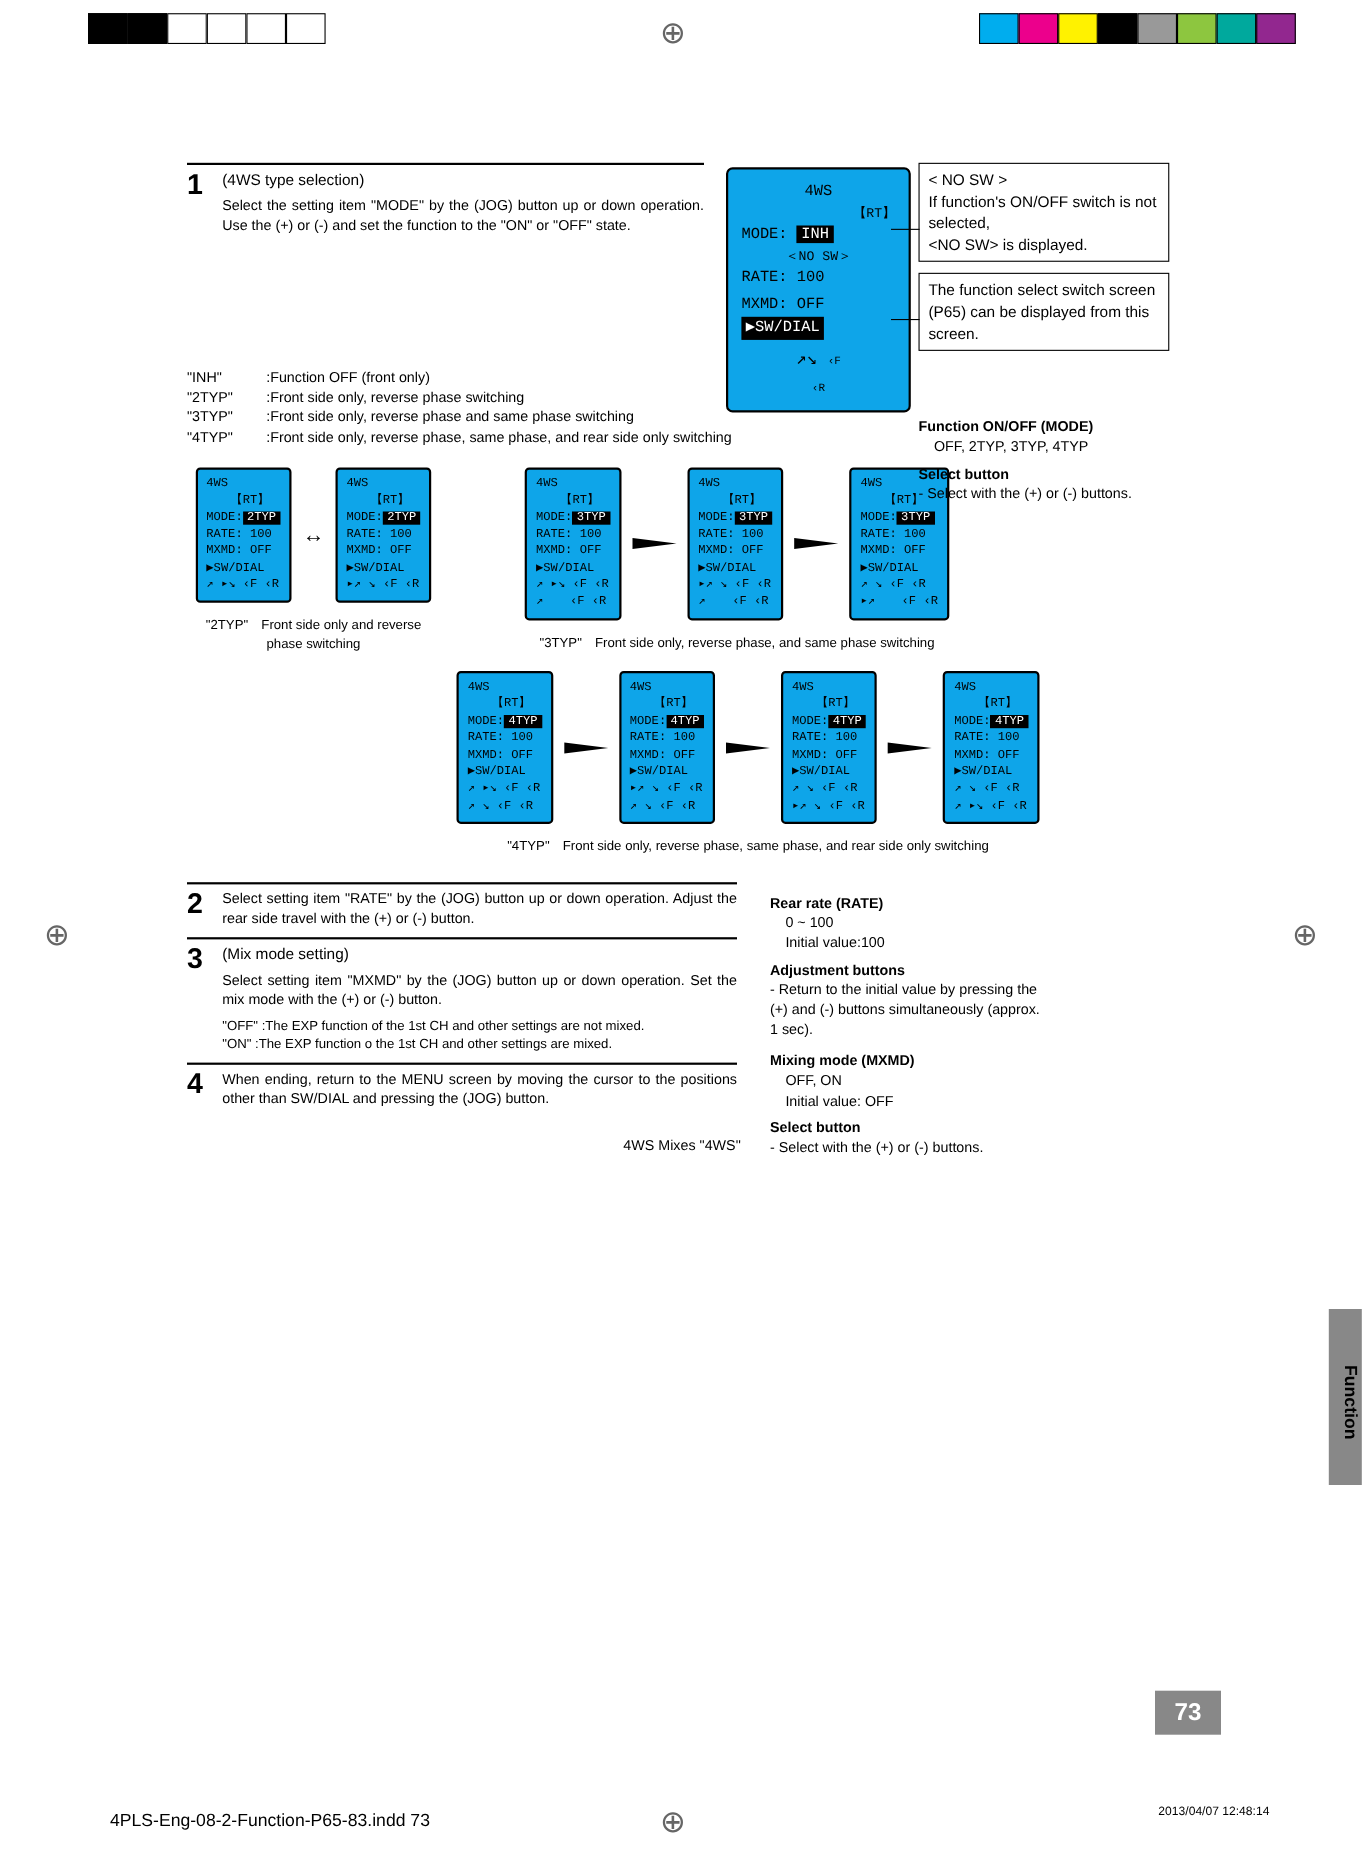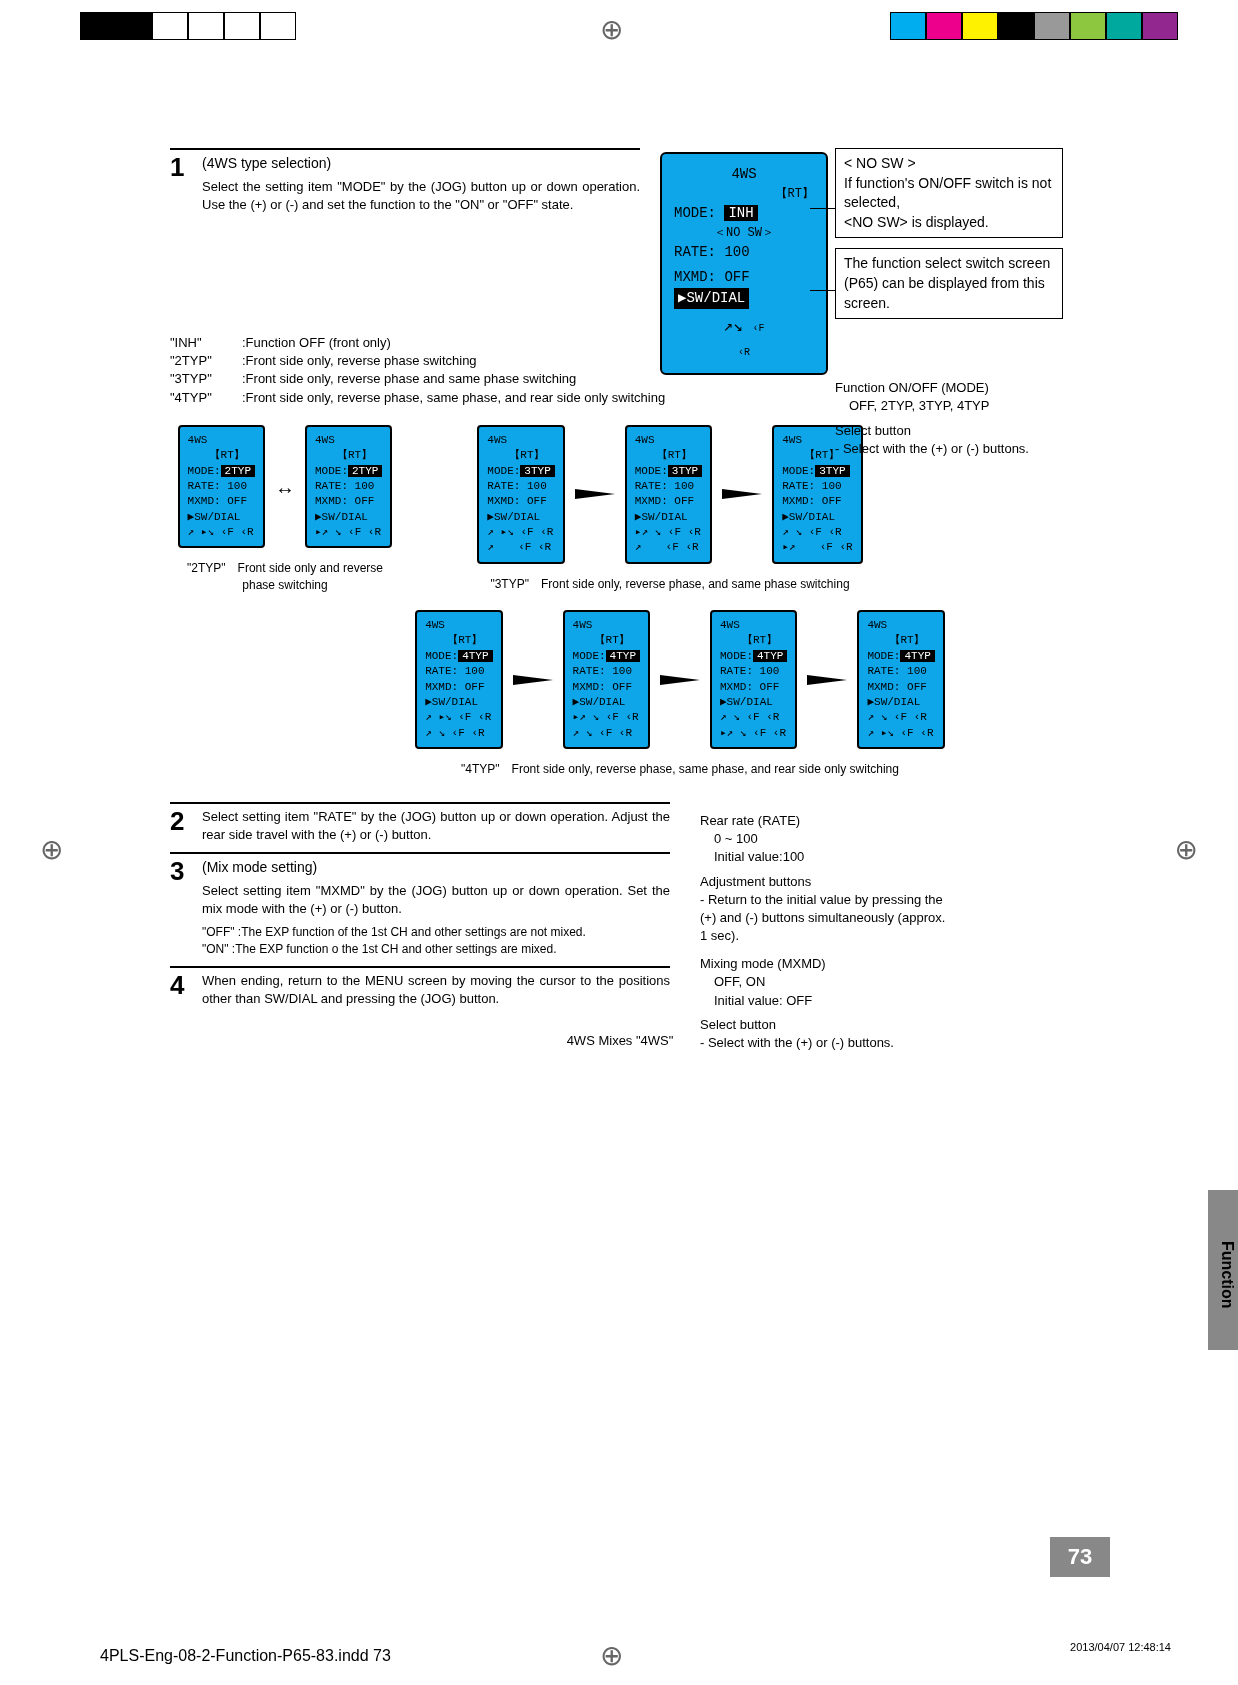--- a/index.html
+++ b/index.html
@@ -119,21 +119,21 @@
   .right-side {
     position: absolute;
     left: 665px;
     top: 0;
     width: 230px;
   }
   .side-block {
     font-size: 13px;
     margin-top: 10px;
   }
-  .side-block .hd { font-weight: normal; }
+  .side-block .hd { font-weight: bold; }
   .side-block .sub { padding-left: 14px; }
   .code-table {
     font-size: 13px;
     margin: 10px 0 6px 0;
   }
   .code-table div { display: flex; gap: 12px; }
   .code-table .k { width: 60px; }
   .figrow {
     display: flex;
     align-items: center;
@@ -197,21 +197,21 @@
   .meta-left {
     position: absolute;
     bottom: 18px;
     left: 100px;
     font-size: 16px;
     color: #000;
   }
   .meta-right {
     position: absolute;
     bottom: 30px;
-    right: 67px;
+    right: 84px;
     font-size: 11px;
     color: #000;
   }
   .toprow {
     position: relative;
   }
 </style>
 </head>
 <body>
 

